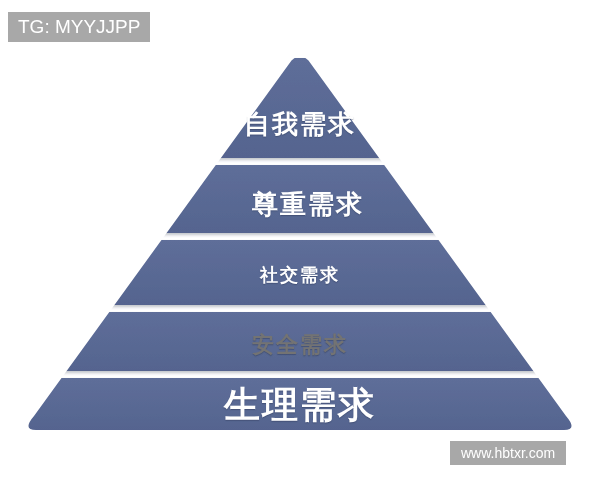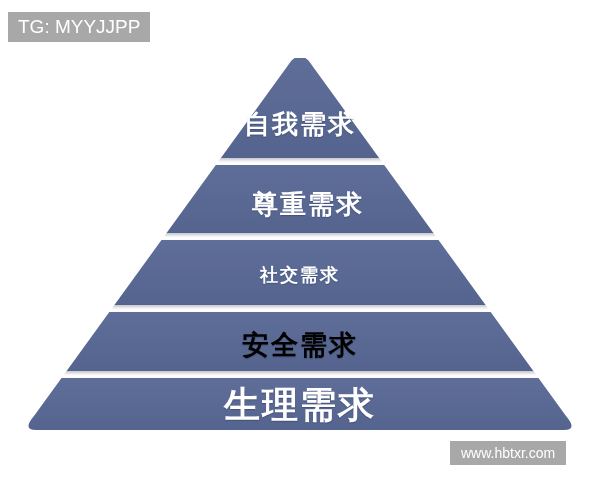--- a/index.html
+++ b/index.html
@@ -104,21 +104,21 @@
         <rect x="0" y="240" width="600" height="65" fill="url(#tier-grad)" filter="url(#tier-shadow)"></rect>
         <rect x="0" y="312" width="600" height="59" fill="url(#tier-grad)" filter="url(#tier-shadow)"></rect>
         <rect x="0" y="378" width="600" height="52" fill="url(#tier-grad)" filter="url(#tier-shadow)"></rect>
       </g>
   </svg>
 
   <div id="tier-labels">
       <div class="tier-label" style="left: 300px; top: 124px; font-size: 26px; color: rgb(255, 255, 255);">自我需求</div>
       <div class="tier-label" style="left: 300px; top: 204px; font-size: 26px; color: rgb(255, 255, 255); margin-left: 8px;">尊重需求</div>
       <div class="tier-label" style="left: 300px; top: 275px; font-size: 18px; color: rgb(255, 255, 255);">社交需求</div>
-      <div class="tier-label" style="left: 300px; top: 345px; font-size: 27px; color: #000000;">安全需求</div>
+      <div class="tier-label" style="left: 300px; top: 345px; font-size: 22px; color: #737373;">安全需求</div>
       <div class="tier-label" style="left: 300px; top: 405px; font-size: 36px; color: rgb(255, 255, 255);">生理需求</div>
     </div>
 
   <div class="watermark" id="watermark-top">TG: MYYJJPP</div>
 
   <div class="watermark" id="watermark-bottom">www.hbtxr.com</div>
 
 </div>
 
 </body></html>

